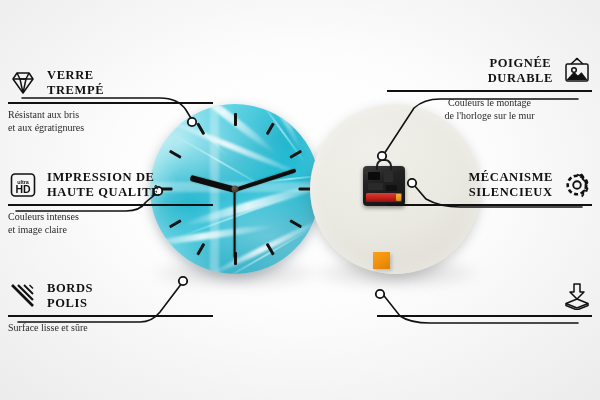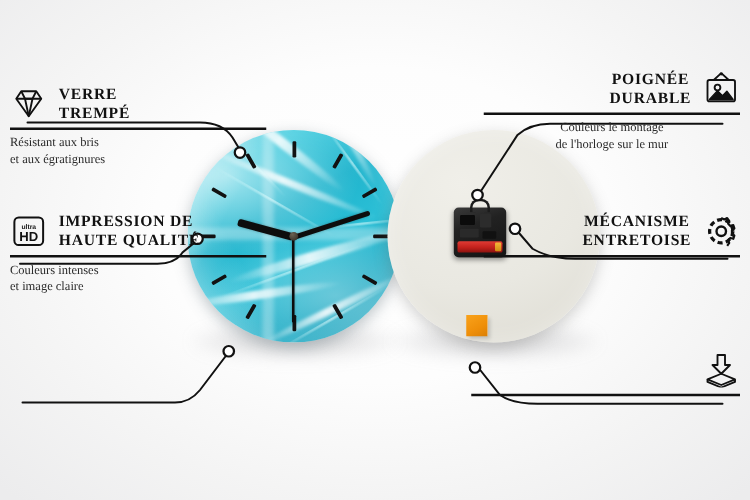--- a/index.html
+++ b/index.html
@@ -228,20 +228,38 @@
         </svg>
       </span>
       <span class="f-title">IMPRESSION DE
 HAUTE QUALITÉ</span>
     </div>
     <div class="f-rule"></div>
     <div class="f-desc">Couleurs intenses
 et image claire</div>
   </div>
 
+  <div class="feature left" style="top:281px; width:205px;">
+    <div class="f-head">
+      <span class="f-icon">
+        <svg width="28" height="26" viewBox="0 0 28 26">
+          <g stroke="#111" stroke-linecap="butt" fill="none">
+            <path d="M3 2 L24 23" stroke-width="2.6"></path>
+            <path d="M9 2 L24 17" stroke-width="2.2"></path>
+            <path d="M15 2 L24 11" stroke-width="1.8"></path>
+            <path d="M20.5 2 L24 5.5" stroke-width="1.4"></path>
+          </g>
+        </svg>
+      </span>
+      <span class="f-title">BORDS
+POLIS</span>
+    </div>
+    <div class="f-rule"></div>
+    <div class="f-desc">Surface lisse et sûre</div>
+  </div>
 
   <div class="feature right" style="top:56px; width:205px;">
     <div class="f-head">
       <span class="f-icon">
         <svg width="30" height="28" viewBox="0 0 30 28">
           <g fill="none" stroke="#111" stroke-width="1.5" stroke-linejoin="round">
             <path d="M15 1.5 L9 7 M15 1.5 L21 7"></path>
             <circle cx="15" cy="2" r="1.3" fill="#111" stroke="none"></circle>
             <rect x="4" y="7" width="22" height="17" rx="1.5"></rect>
             <circle cx="12" cy="13" r="2.3"></circle>
@@ -262,21 +280,21 @@
       <span class="f-icon">
         <svg width="28" height="28" viewBox="0 0 28 28">
           <g fill="none" stroke="#111" stroke-width="2" stroke-linejoin="round">
             <path d="M14 2.5 l3 1.3 l2.6 -1.3 l1.9 2.6 l-1 2.7 l2 2 l2.8 -0.8 l1.0 3.1 l-2.3 1.9 l0 2.8 l2.3 1.9 l-1.0 3.1 l-2.8 -0.8 l-2 2 l1 2.7 l-1.9 2.6" transform="scale(0.86) translate(2.2,1.5)"></path>
             <circle cx="14" cy="14" r="9.3" stroke-dasharray="4.1 2.6" stroke-width="2.6"></circle>
             <circle cx="14" cy="14" r="3.8" stroke-width="1.9"></circle>
           </g>
         </svg>
       </span>
       <span class="f-title">MÉCANISME
-ENTRETOISE</span>
+SILENCIEUX</span>
     </div>
     <div class="f-rule"></div>
   </div>
 
   <div class="feature right" style="top:281px; width:215px;">
     <div class="f-head">
       <span class="f-icon">
         <svg width="30" height="28" viewBox="0 0 30 28">
           <g fill="none" stroke="#111" stroke-width="1.5" stroke-linejoin="round">
             <path d="M12 2 L18 2 L18 10 L22 10 L15 17 L8 10 L12 10 Z"></path>

